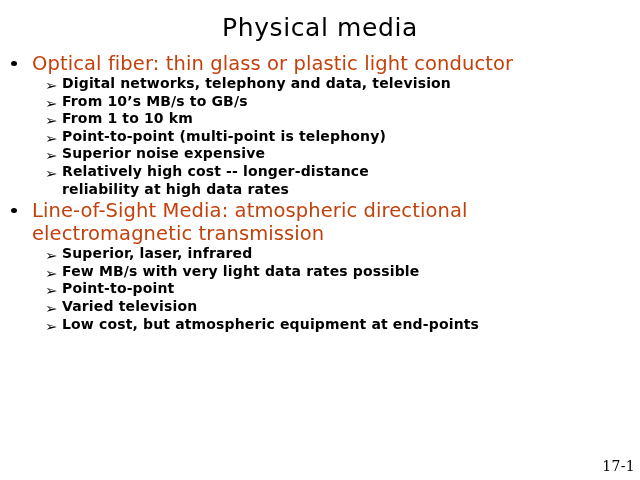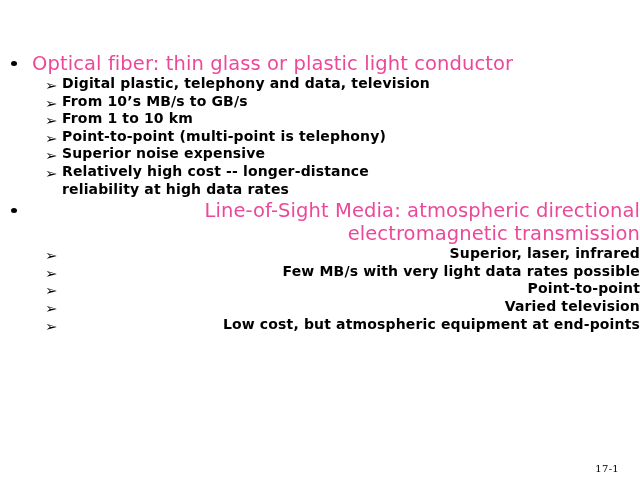--- a/index.html
+++ b/index.html
@@ -59,21 +59,21 @@
     background: #000000;
     border-radius: 50%;
   }
   .l1-text {
     display: block;
     font-family: "DejaVu Sans", sans-serif;
     font-size: 19.5px;
     font-weight: 400;
     line-height: 23px;
     letter-spacing: 0.1px;
-    color: #ec4899;
+    color: #c2410c;
     white-space: pre-line;
   }
 
   
   .l2-list {
     margin: 0;
     padding: 0;
   }
   .l2-item {
     position: relative;
@@ -97,51 +97,52 @@
     font-family: "DejaVu Sans", sans-serif;
     font-size: 14px;
     font-weight: 700;
     line-height: 17.6px;
     letter-spacing: 0.15px;
     color: #000000;
     white-space: pre-line;
   }
 
   
-  .group + .group { margin-top: 1px; text-align: right; }
+  .group + .group { margin-top: 1px; }
 
   
   .page-number {
     position: absolute;
-    right: 21px;
+    right: 5px;
     bottom: 6px;
     font-family: "DejaVu Serif", serif;
-    font-size: 10px;
+    font-size: 14px;
     font-weight: 400;
     letter-spacing: 0.3px;
     color: #000000;
   }
 </style>
 </head>
 <body>
 
 <div id="slide">
 
+  <div class="slide-title">Physical media</div>
 
   <div class="body-block">
 
     <div class="group">
       <div class="l1-item">
         <span class="l1-bullet"></span>
         <span class="l1-text">Optical fiber: thin glass or plastic light conductor</span>
       </div>
       <div class="l2-list">
         <div class="l2-item">
           <span class="l2-bullet">➢</span>
-          <span class="l2-text">Digital plastic, telephony and data, television</span>
+          <span class="l2-text">Digital networks, telephony and data, television</span>
         </div>
         <div class="l2-item">
           <span class="l2-bullet">➢</span>
           <span class="l2-text">From 10’s MB/s to GB/s</span>
         </div>
         <div class="l2-item">
           <span class="l2-bullet">➢</span>
           <span class="l2-text">From 1 to 10 km</span>
         </div>
         <div class="l2-item">

